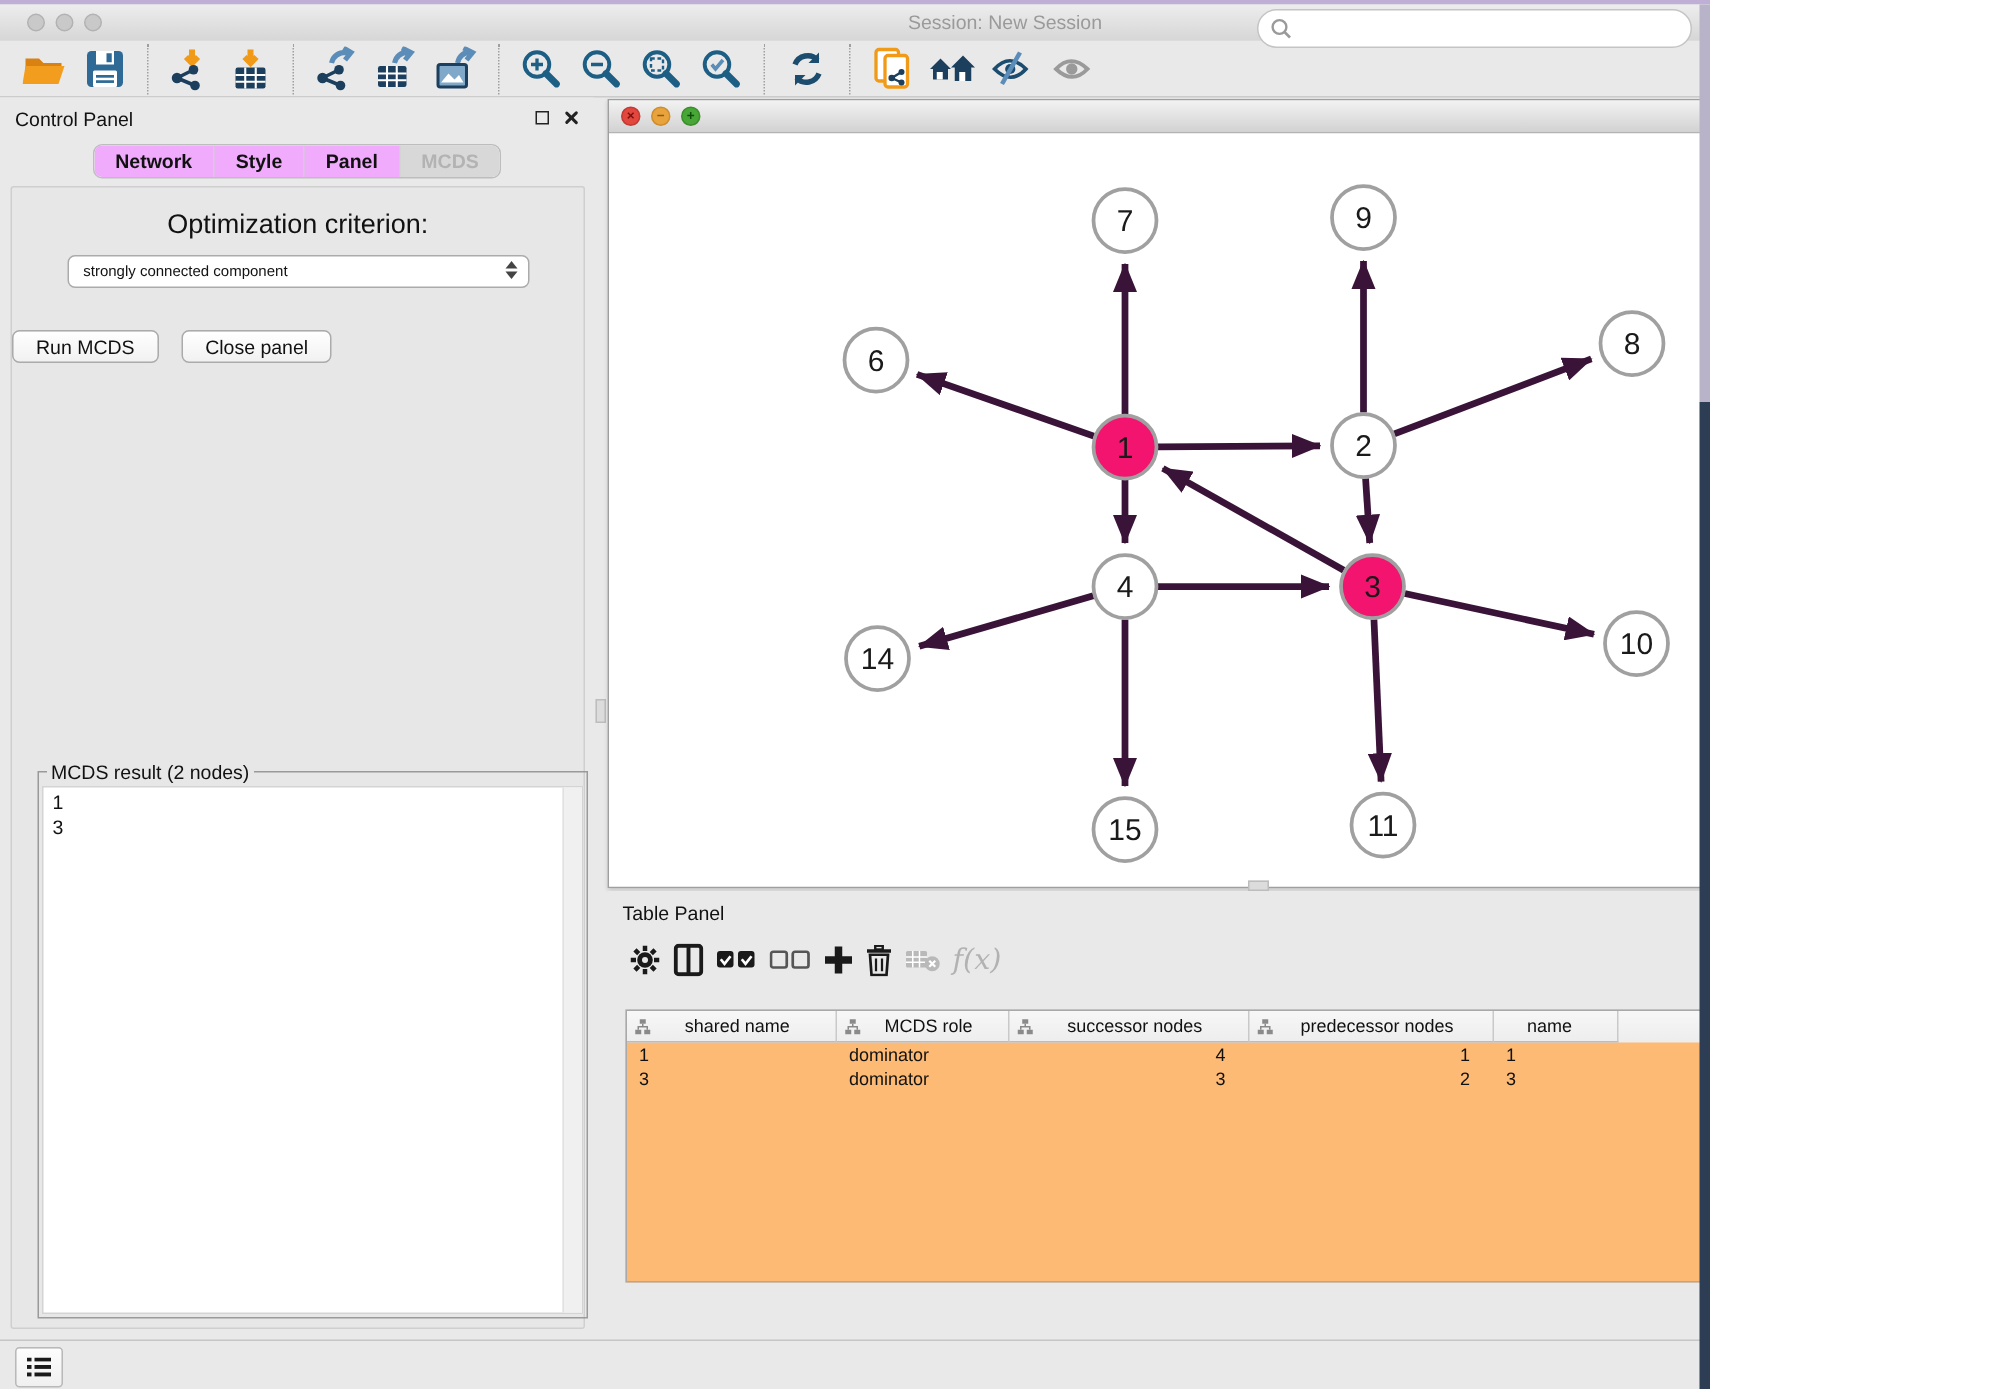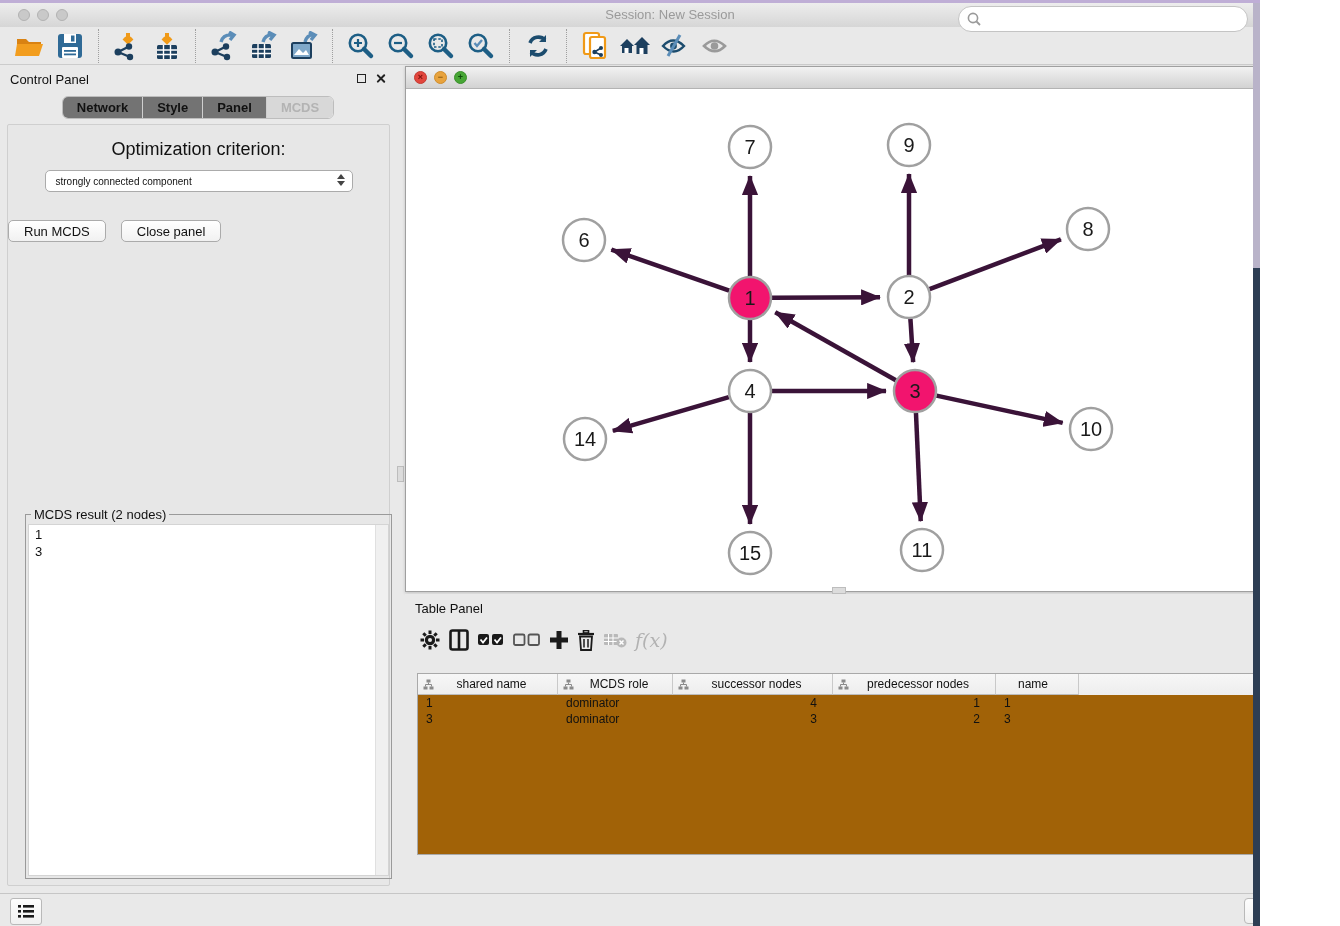--- a/index.html
+++ b/index.html
@@ -1,16 +1,16 @@
 <!DOCTYPE html>
 <html><head>
 <meta charset="utf-8">
 <style>
   html,body{margin:0;padding:0;}
-  #app{position:relative;width:1260px;height:926px;background:#e9e9e9;
+  #app{position:relative;width:1140px;height:926px;background:#e9e9e9;
        font-family:"Liberation Sans","DejaVu Sans",sans-serif;overflow:hidden;
        -webkit-font-smoothing:antialiased;}
   
   .topline{position:absolute;left:0;top:0;width:1340px;height:3px;background:#bfaed6;}
   .titlebar{position:absolute;left:0;top:3px;width:1340px;height:24px;
             background:linear-gradient(#ededed,#d6d6d6);border-bottom:1px solid #bdbdbd;}
   .tl-dots{position:absolute;left:18px;top:6px;display:flex;gap:7px;}
   .dot{width:12px;height:12px;border-radius:50%;background:#c9c9c9;border:1px solid #b2b2b2;box-sizing:border-box;}
   .win-title{position:absolute;left:0;top:4px;width:100%;text-align:center;
              font-size:13px;color:#9a9a9a;}
@@ -29,21 +29,21 @@
   
   .cpanel{position:absolute;left:0;top:65px;width:396px;height:826px;background:#e9e9e9;}
   .panel-head{position:absolute;left:10px;top:7px;font-size:13px;color:#111;}
   .panel-ctrls{position:absolute;right:10px;top:8px;display:flex;gap:9px;align-items:center;}
   .float-ic{width:9px;height:9px;border:1.5px solid #222;box-sizing:border-box;display:inline-block;}
   .x-ic{position:relative;width:11px;height:11px;display:inline-block;}
   .x-ic::before,.x-ic::after{content:"";position:absolute;left:4.5px;top:0;width:2.2px;height:11px;background:#222;border-radius:1px;}
   .x-ic::before{transform:rotate(45deg);} .x-ic::after{transform:rotate(-45deg);}
   .seg-row{position:absolute;left:0;top:31px;width:100%;display:flex;justify-content:center;}
   .seg-group{display:flex;border:1px solid #bdbdbd;border-radius:6px;overflow:hidden;background:#fff;}
-  .seg{padding:3px 14px;font-size:13px;font-weight:700;color:#111;background:#737373;border-left:1px solid #cfcfcf;cursor:default;}
+  .seg{padding:3px 14px;font-size:13px;font-weight:700;color:#111;background:#f0abfc;border-left:1px solid #cfcfcf;cursor:default;}
   .seg:first-child{border-left:none;}
   .seg.active-gray{background:#d8d8d8;color:#b3b3b3;}
   .cp-inner{position:absolute;left:7px;top:59px;width:381px;height:760px;background:#e7e7e7;
             border:1px solid #cfcfcf;border-radius:2px;}
   .opt-label{margin-top:14px;text-align:center;font-size:18px;color:#111;}
   .dropdown{position:relative;margin:10px auto 0;width:308px;height:22px;background:#fff;border:1px solid #ababab;
             border-radius:5px;display:flex;align-items:center;box-sizing:border-box;}
   .dropdown .val{font-size:10px;margin-left:10px;color:#111;}
   .stepper{position:absolute;right:7px;top:3px;display:flex;flex-direction:column;gap:2px;}
   .tri-up{width:0;height:0;border-left:4px solid transparent;border-right:4px solid transparent;border-bottom:5px solid #444;}
@@ -70,21 +70,21 @@
   .mdot.grn{background:#47a635;border:1px solid #3a8f2b;color:#0f4d0c;}
   .net-title{position:absolute;left:0;top:3px;width:100%;text-align:center;font-size:13px;color:#111;}
   .canvas{position:absolute;left:0;top:22px;width:926px;height:502px;background:#fff;}
   .split-handle-v{position:absolute;left:397px;top:466px;width:7px;height:16px;background:#dcdcdc;border:1px solid #bdbdbd;box-sizing:border-box;}
   .split-handle-h{position:absolute;left:832px;top:587px;width:14px;height:7px;background:#dcdcdc;border:1px solid #bdbdbd;box-sizing:border-box;}
   
   .tpanel{position:absolute;left:405px;top:594px;width:928px;height:297px;background:#e9e9e9;}
   .t-toolbar{position:absolute;left:14px;top:28px;height:36px;display:flex;align-items:center;gap:8px;}
   .t-ic{display:flex;align-items:center;justify-content:center;}
   .fx{font-family:"DejaVu Serif","Liberation Serif",serif;font-style:italic;font-size:19px;color:#b2b2b2;}
-  .ntable{position:absolute;left:12px;top:79px;width:904px;height:180px;background:#a16207;border:1px solid #a9a9a9;overflow:hidden;}
+  .ntable{position:absolute;left:12px;top:79px;width:904px;height:180px;background:#fdba74;border:1px solid #a9a9a9;overflow:hidden;}
   .thead{display:flex;height:21px;background:linear-gradient(#f7f7f7,#ededed);}
   .th{display:flex;align-items:center;box-sizing:border-box;border-right:1px solid #c9c9c9;border-bottom:1px solid #bcbcbc;
       font-size:12px;color:#111;position:relative;}
   .th .icn{margin-left:5px;display:flex;}
   .th .lbl{flex:1;text-align:center;padding-right:8px;}
   .trow{display:flex;height:16px;align-items:center;font-size:12px;color:#111;}
   .td{box-sizing:border-box;overflow:hidden;white-space:nowrap;}
   .tabs-row{position:absolute;left:50%;transform:translateX(-52%);top:270px;}
   
   .statusbar{position:absolute;left:0;top:893px;width:1340px;height:33px;background:#e9e9e9;border-top:1px solid #c6c6c6;}

